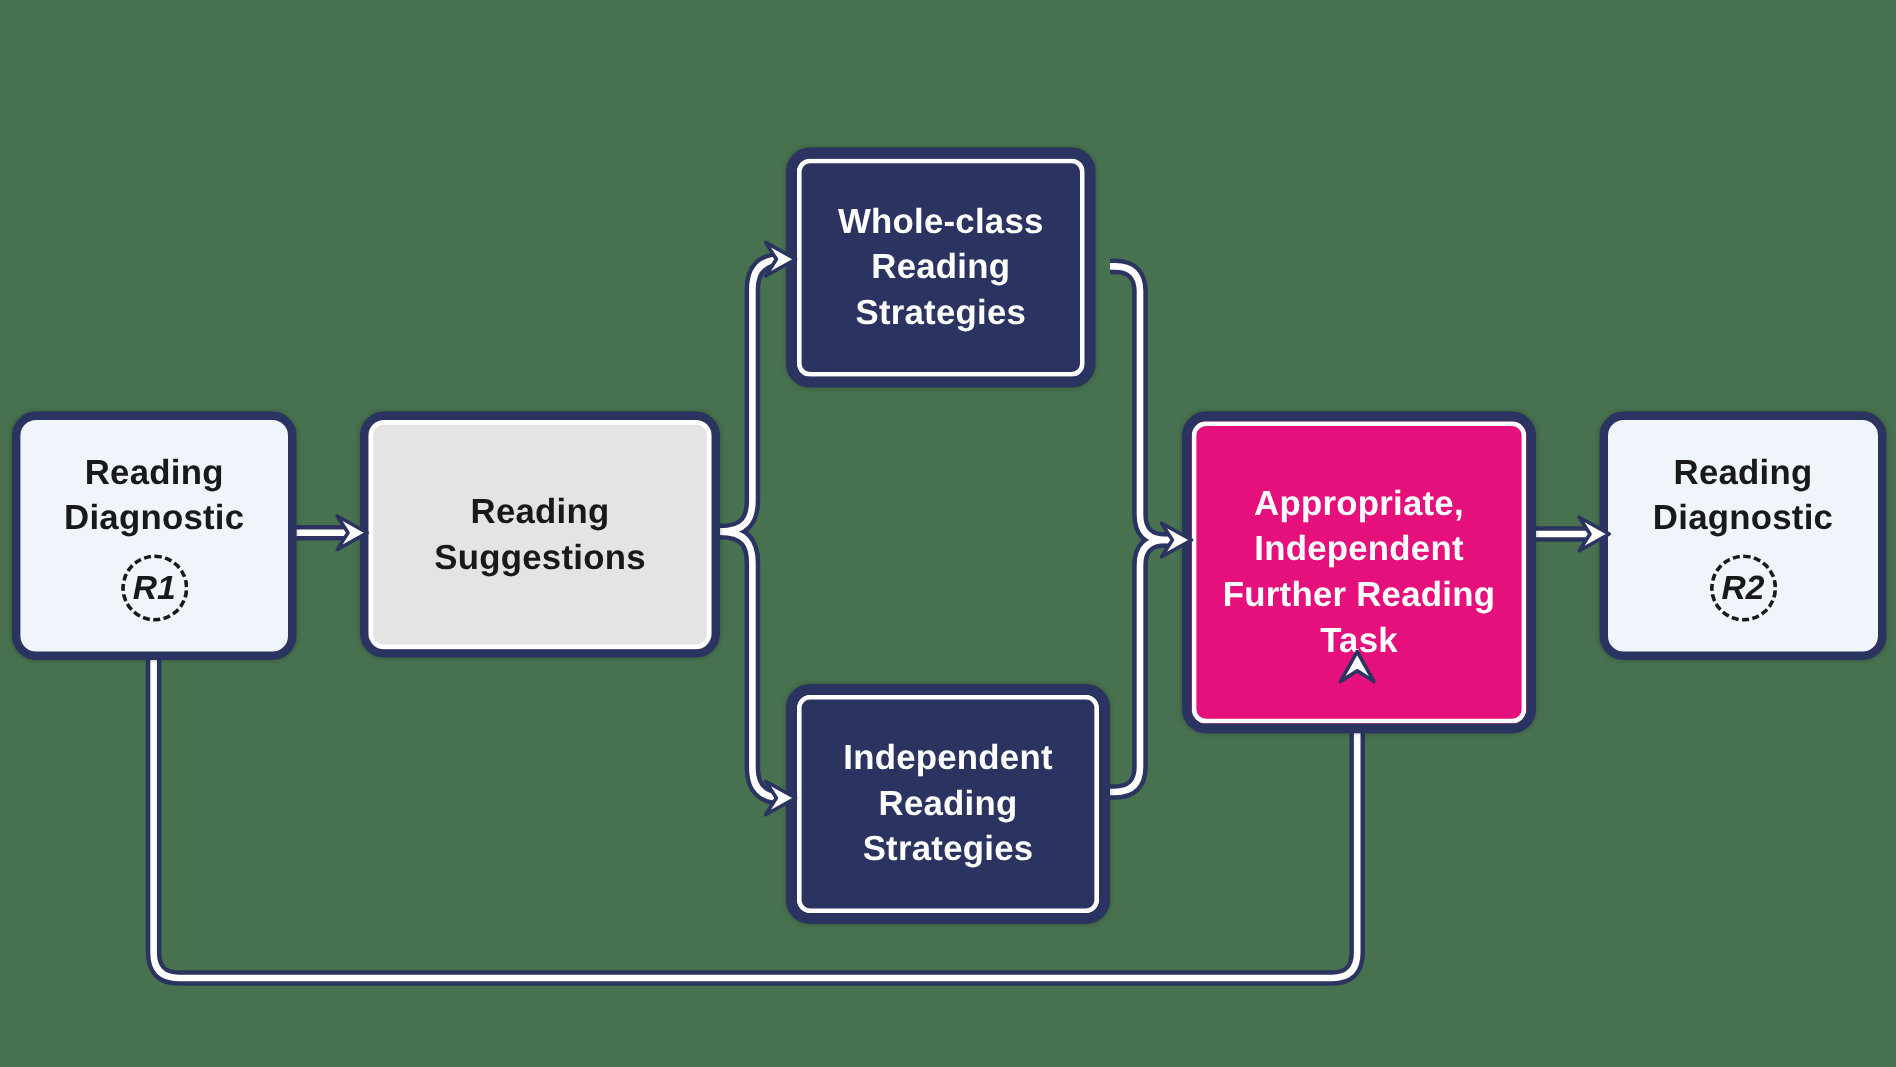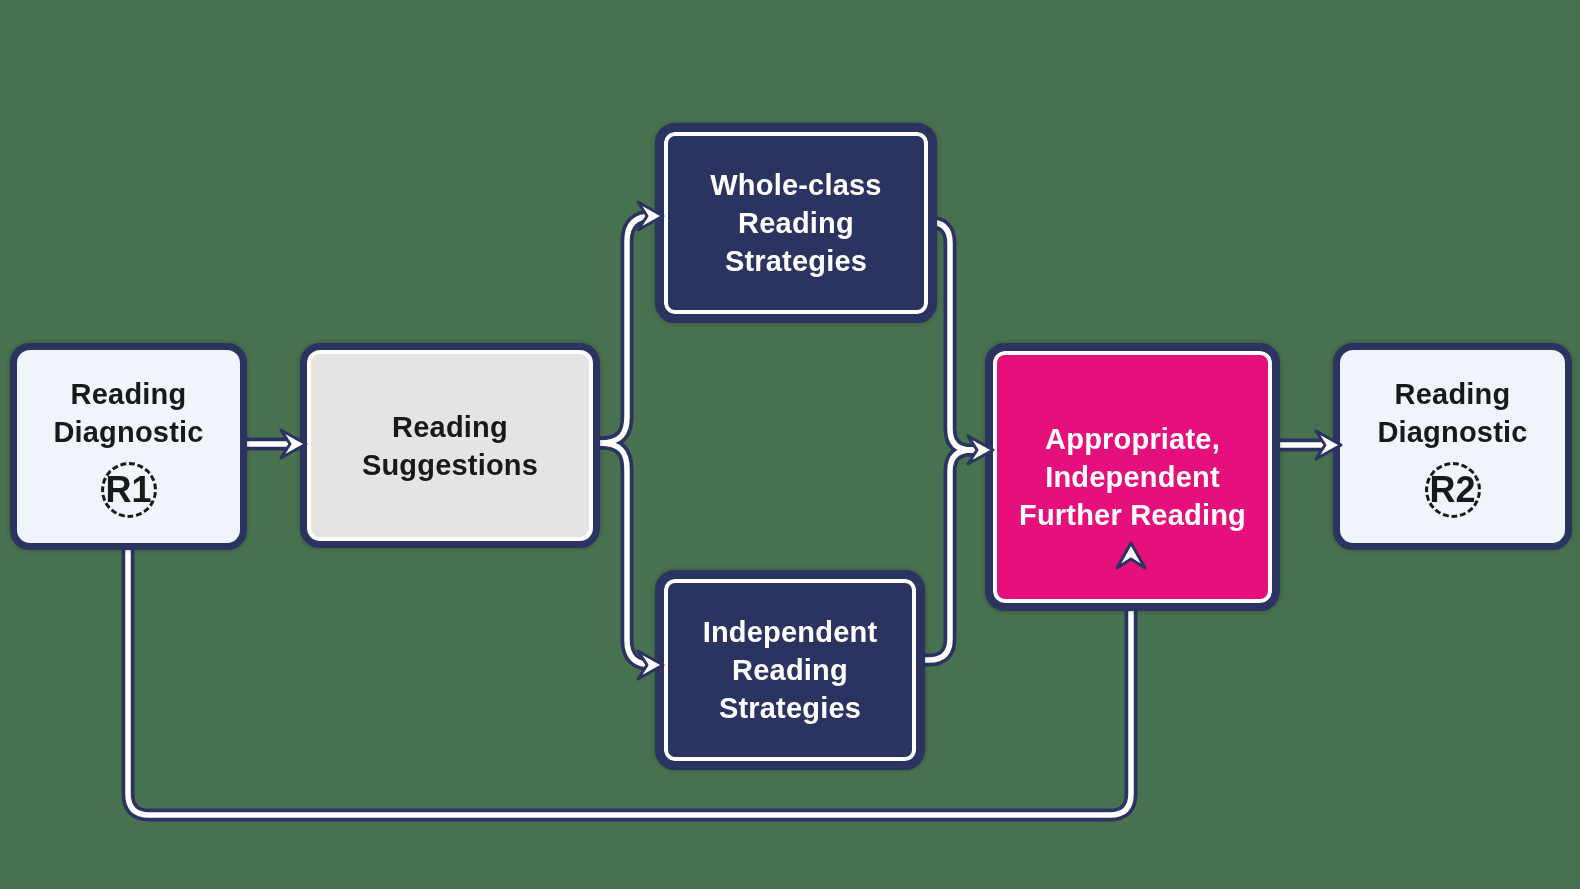--- a/index.html
+++ b/index.html
@@ -53,33 +53,33 @@
   .light-node { background:#EFF5FA; color:#191919; }
   .gray-node  { background:#E6E4E2; color:#191919; border-width:7px;
                 box-shadow: inset 0 0 0 4px #FFFFFF; }
   .navy-node  { background:#2B3361; color:#FFFFFF; border-width:9px;
                 box-shadow: inset 0 0 0 4px #FFFFFF; }
   .pink-node  { background:#E5107C; color:#FFFFFF; border-width:8px;
                 box-shadow: inset 0 0 0 4px #FFFFFF; }
 
   #node-reading-diagnostic-r1 { left:10px;   top:343px; width:237px; height:207px; }
   #node-strategies-suggestions{ left:300px;  top:343px; width:300px; height:205px; }
-  #node-whole-class           { left:655px;  top:123px; width:282px; height:200px; }
+  #node-whole-class           { left:655px;  top:123px; width:258px; height:200px; }
   #node-independent           { left:655px;  top:570px; width:270px; height:200px; }
   #node-further-reading-task  { left:985px;  top:343px; width:295px; height:268px; }
   #node-reading-diagnostic-r2 { left:1333px; top:343px; width:239px; height:207px; }
 
   .badge {
     margin-top:11px;
     width:56px; height:56px;
     box-sizing:border-box;
     border:3px dashed #191919;
     border-radius:50%;
     display:flex; align-items:center; justify-content:center;
-    font-size:36px; font-weight:700; color:#191919;
+    font-size:28px; font-weight:700; color:#191919;font-style:italic;
   }
 </style>
 </head>
 <body>
 
 <div class="stage">
 
   <svg id="connector-layer" class="layer" viewBox="0 0 1580 889">
     <g>
       <path class="shaft-outer" d="M 247 444 H 298"></path>
@@ -130,20 +130,21 @@
       <div>Reading</div>
       <div>Strategies</div>
     </div>
   </div>
 
   <div class="node pink-node" id="node-further-reading-task">
     <div class="label">
       <div>Appropriate,</div>
       <div>Independent</div>
       <div>Further Reading</div>
+      <div>Task</div>
     </div>
   </div>
 
   <div class="node light-node" id="node-reading-diagnostic-r2">
     <div class="label">
       <div>Reading</div>
       <div>Diagnostic</div>
     </div>
     <div class="badge">R2</div>
   </div>

